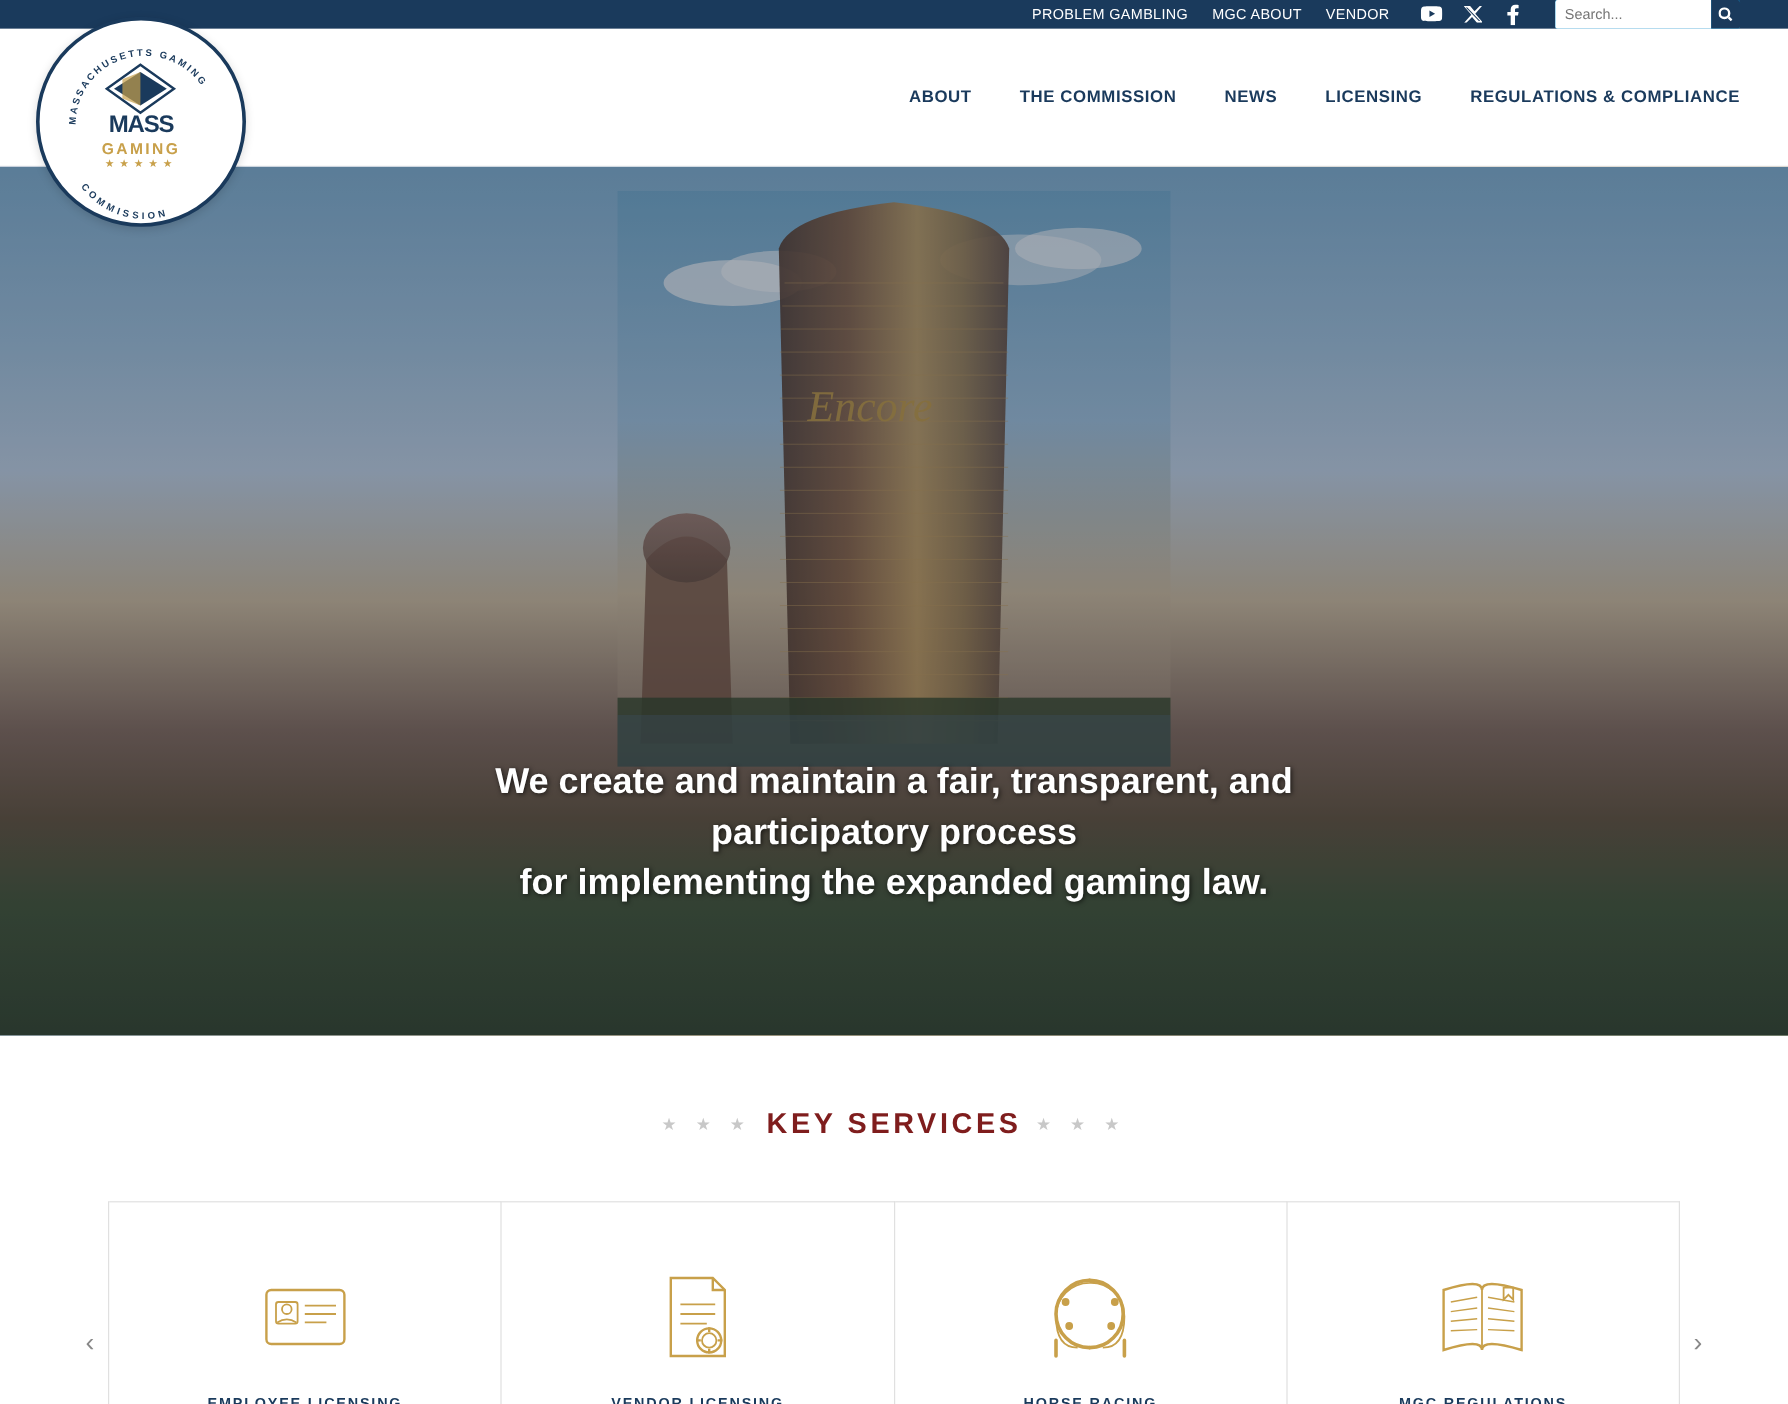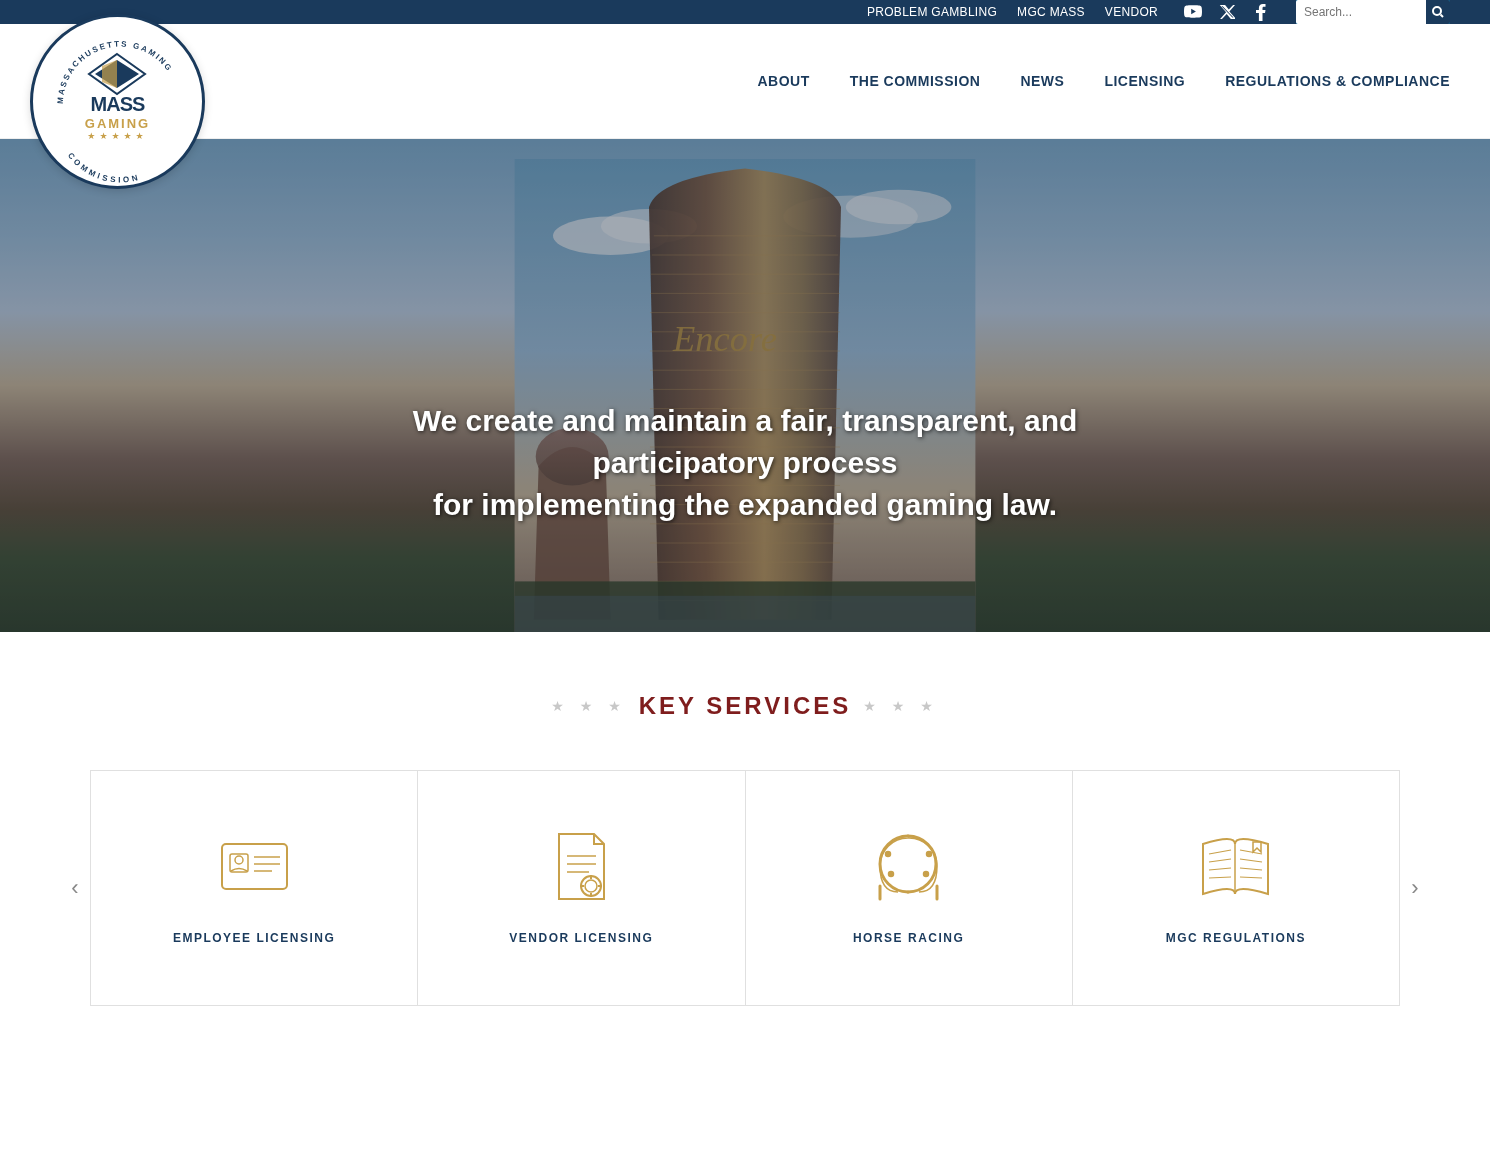--- a/index.html
+++ b/index.html
@@ -121,21 +121,21 @@
       font-size: 14px;
       font-weight: 600;
       letter-spacing: 0.5px;
       text-transform: uppercase;
       cursor: pointer;
     }
 
     
     .hero {
       width: 100%;
-      height: 493px;
+      height: 724px;
       position: relative;
       overflow: hidden;
       background: linear-gradient(135deg, #4a6fa5 0%, #87a8c8 30%, #c8a87a 60%, #8a7a5a 80%, #5a6a4a 100%);
     }
     .hero-bg {
       position: absolute;
       inset: 0;
       background:
         
         linear-gradient(180deg, #87b5d4 0%, #a8c8e0 20%, #c8d8e8 35%, #d4c0a0 50%, #8a7060 65%, #6a5840 75%, #4a5a3a 85%, #3a4a30 100%);
@@ -260,21 +260,21 @@
       text-transform: uppercase;
       text-align: center;
     }
   </style>
 </head>
 <body>
 
 <div class="top-bar">
   <div class="top-bar-links">
     <a class="top-bar-link">PROBLEM GAMBLING</a>
-    <a class="top-bar-link">MGC MASS</a>
+    <a class="top-bar-link">MGC ABOUT</a>
     <a class="top-bar-link">VENDOR</a>
   </div>
   <div class="top-bar-social">
     <div class="social-icon">
       <svg width="18" height="14" viewBox="0 0 18 14" fill="white">
         <path d="M17.6 2.2C17.4 1.5 16.8 0.9 16.1 0.7C14.7 0.3 9 0.3 9 0.3C9 0.3 3.3 0.3 1.9 0.7C1.2 0.9 0.6 1.5 0.4 2.2C0 3.6 0 6.5 0 6.5C0 6.5 0 9.4 0.4 10.8C0.6 11.5 1.2 12.1 1.9 12.3C3.3 12.7 9 12.7 9 12.7C9 12.7 14.7 12.7 16.1 12.3C16.8 12.1 17.4 11.5 17.6 10.8C18 9.4 18 6.5 18 6.5C18 6.5 18 3.6 17.6 2.2ZM7.2 9.2V3.8L11.9 6.5L7.2 9.2Z"></path>
       </svg>
     </div>
     <div class="social-icon">
       <svg width="16" height="14" viewBox="0 0 16 14" fill="white">

